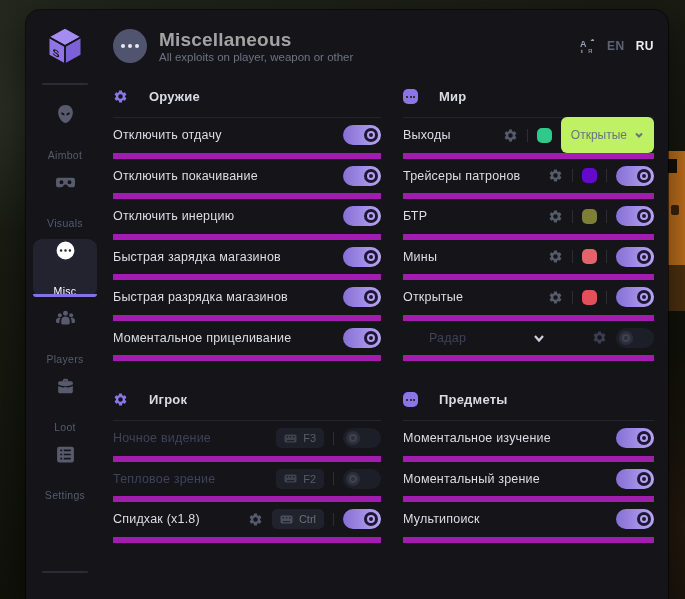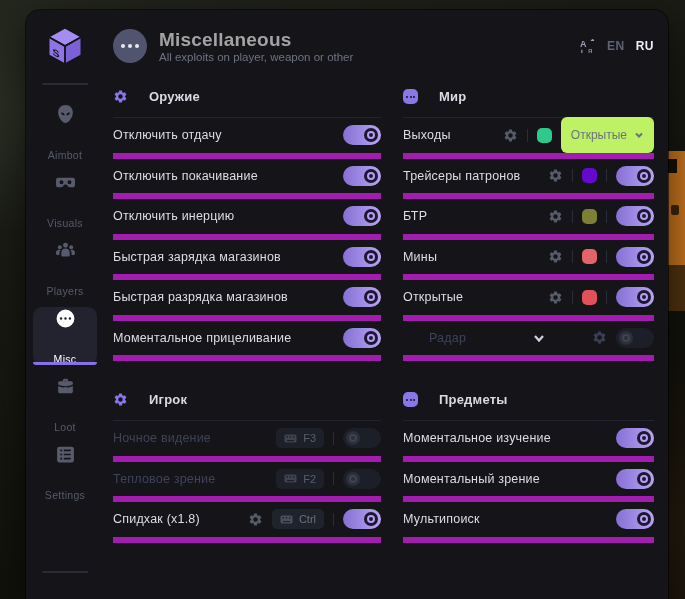--- a/index.html
+++ b/index.html
@@ -133,36 +133,36 @@
           <path d="M10 1C5.6 1 3 4.2 3 8c0 4.6 4 10 7 10s7-5.4 7-10c0-3.8-2.6-7-7-7zm-4.2 7.2c1.8-.4 3.3.7 3.4 2.4-1.9.5-3.4-.6-3.4-2.4zm8.4 0c0 1.8-1.5 2.9-3.4 2.4.1-1.7 1.6-2.8 3.4-2.4z"></path>
         </svg>
       <span>Aimbot</span>
     </div>
     <div class="nav-item">
       <svg viewBox="0 0 20 20">
           <path d="M3 5.5h14c1.1 0 2 .9 2 2v5c0 1.1-.9 2-2 2h-3.2c-.8 0-1.2-.5-1.6-1.1-.5-.8-1.1-1.4-2.2-1.4s-1.7.6-2.2 1.4c-.4.6-.8 1.1-1.6 1.1H3c-1.1 0-2-.9-2-2v-5c0-1.1.9-2 2-2zm3.2 6.1a1.9 1.9 0 100-3.8 1.9 1.9 0 000 3.8zm7.6 0a1.9 1.9 0 100-3.8 1.9 1.9 0 000 3.8z" fill-rule="evenodd"></path>
         </svg>
       <span>Visuals</span>
     </div>
+    <div class="nav-item selected">
+      <svg viewBox="0 0 20 20">
+          <path d="M10 1.5a8.5 8.5 0 100 17 8.5 8.5 0 000-17zM5.8 11.2a1.2 1.2 0 110-2.4 1.2 1.2 0 010 2.4zm4.2 0a1.2 1.2 0 110-2.4 1.2 1.2 0 010 2.4zm4.2 0a1.2 1.2 0 110-2.4 1.2 1.2 0 010 2.4z"></path>
+        </svg>
+      <span>Misc</span>
+      <span class="sel-bar"></span>
+    </div>
     <div class="nav-item">
       <svg viewBox="0 0 20 20">
           <circle cx="10" cy="5" r="2.3"></circle>
           <circle cx="4.6" cy="6.8" r="1.9"></circle>
           <circle cx="15.4" cy="6.8" r="1.9"></circle>
           <path d="M10 8.2c2.2 0 4 1.5 4 3.6v2.4c0 .9-.7 1.6-1.6 1.6H7.6c-.9 0-1.6-.7-1.6-1.6v-2.4c0-2.1 1.8-3.6 4-3.6z"></path>
           <path d="M3.2 9.4c.5-.3 1.5-.3 2.1.1-.8 1-1.1 2-1.1 3.1v1.6H2.1c-.7 0-1.1-.5-1.1-1.1v-1.2c0-1.2.9-2.1 2.2-2.5zM16.8 9.4c-.5-.3-1.5-.3-2.1.1.8 1 1.1 2 1.1 3.1v1.6h2.1c.7 0 1.1-.5 1.1-1.1v-1.2c0-1.2-.9-2.1-2.2-2.5z"></path>
         </svg>
       <span>Players</span>
-    </div>
-    <div class="nav-item selected">
-      <svg viewBox="0 0 20 20">
-          <path d="M10 1.5a8.5 8.5 0 100 17 8.5 8.5 0 000-17zM5.8 11.2a1.2 1.2 0 110-2.4 1.2 1.2 0 010 2.4zm4.2 0a1.2 1.2 0 110-2.4 1.2 1.2 0 010 2.4zm4.2 0a1.2 1.2 0 110-2.4 1.2 1.2 0 010 2.4z"></path>
-        </svg>
-      <span>Misc</span>
-      <span class="sel-bar"></span>
     </div>
     <div class="nav-item">
       <svg viewBox="0 0 20 20">
           <path d="M7.5 5V4c0-.8.7-1.5 1.5-1.5h2c.8 0 1.5.7 1.5 1.5v1h2.8c1 0 1.7.8 1.7 1.7v8.1c0 1-.8 1.7-1.7 1.7H4.7c-1 0-1.7-.8-1.7-1.7V6.7C3 5.8 3.8 5 4.7 5h2.8zM9 4.5V5h2v-.5H9zM3 9.5c2.2 1 4.5 1.5 7 1.5s4.8-.5 7-1.5V8c-2.2 1-4.5 1.5-7 1.5S5.2 9 3 8v1.5zm6 .7h2v1.6H9v-1.6z"></path>
         </svg>
       <span>Loot</span>
     </div>
     <div class="nav-item">
       <svg viewBox="0 0 20 20">
           <path d="M4 2.5h12c1.1 0 2 .9 2 2v11c0 1.1-.9 2-2 2H4c-1.1 0-2-.9-2-2v-11c0-1.1.9-2 2-2zm1 4.3h1.8V5.2H5v1.6zm3.4 0H15V5.2H8.4v1.6zM5 10.8h1.8V9.2H5v1.6zm3.4 0H15V9.2H8.4v1.6zM5 14.8h1.8v-1.6H5v1.6zm3.4 0H15v-1.6H8.4v1.6z"></path>

